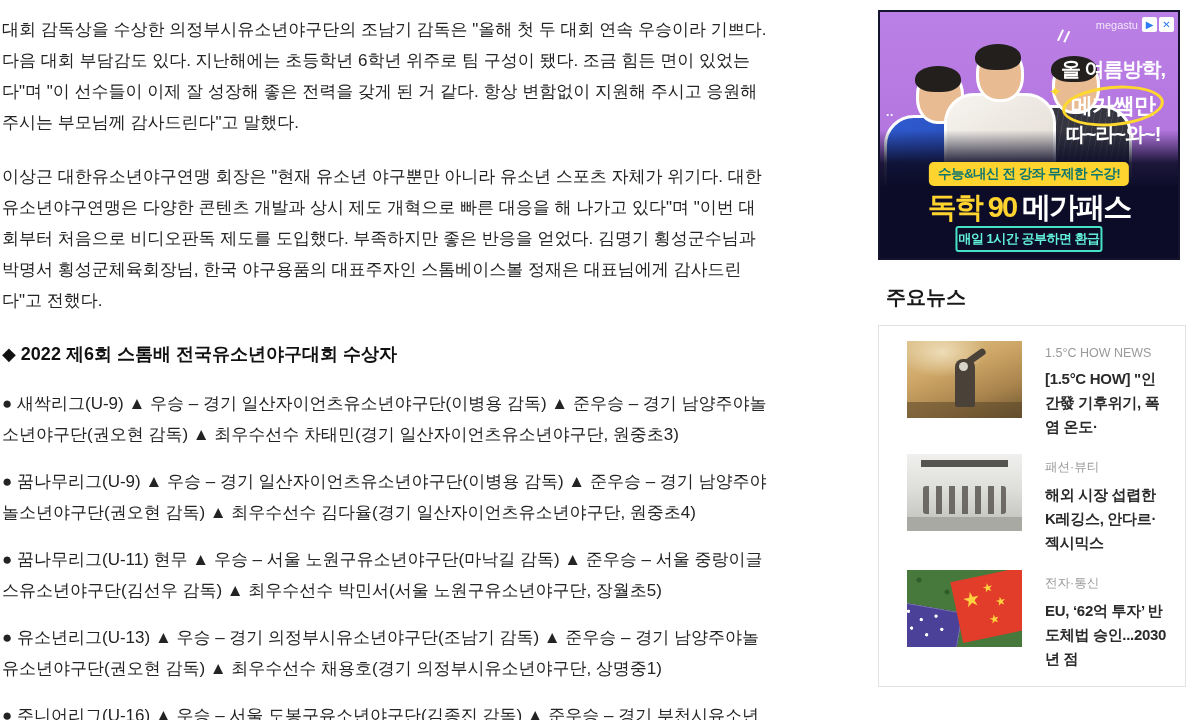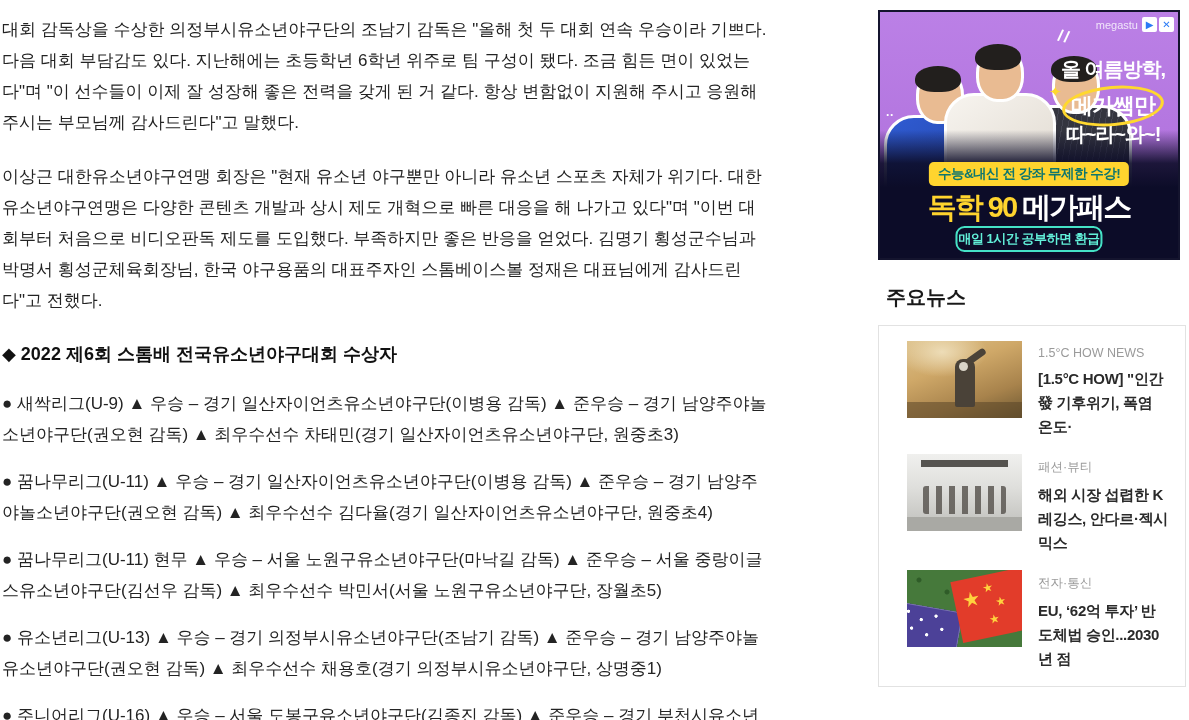--- a/index.html
+++ b/index.html
@@ -45,26 +45,26 @@
   .ad-copy .l3{font-size:20px;margin-top:0;letter-spacing:-1px;}
   
   .ad-dark{position:absolute;left:0;right:0;bottom:0;height:128px;z-index:4;
            background:linear-gradient(180deg,rgba(12,12,40,0) 0%,rgba(12,12,40,.9) 26%,#0c0c28 45%);}
   .ad-badge{position:absolute;left:50%;transform:translateX(-50%);top:150px;z-index:6;background:#ffd42e;color:#0f766e;
             font-size:13.5px;font-weight:800;padding:3px 9px;border-radius:5px;white-space:nowrap;letter-spacing:-0.5px;}
   .ad-title{position:absolute;top:176px;left:0;width:100%;text-align:center;z-index:6;font-size:29px;font-weight:800;
             color:#fff;letter-spacing:-2px;white-space:nowrap;}
   .ad-title .accent{color:#ffd42e;}
   .ad-pill{position:absolute;left:50%;transform:translateX(-50%);bottom:6px;z-index:6;border:2px solid #45e2c6;color:#62f0d9;
-           background:#0c0c28;border-radius:9px;font-size:13px;font-weight:700;padding:2px 1px;white-space:nowrap;letter-spacing:-0.5px;}
+           background:#0c0c28;border-radius:3px;font-size:13px;font-weight:700;padding:2px 1px;white-space:nowrap;letter-spacing:-0.5px;}
 
   
   .sec-title{font-size:20px;font-weight:700;color:#191919;margin:0 8px 14px;}
   .news-box{border:1px solid #e2e2e2;background:#fff;padding:15px 16px 0;box-sizing:border-box;width:308px;}
-  .news-item{display:flex;gap:16px;margin-bottom:15px;cursor:pointer;padding-left:12px;}
+  .news-item{display:flex;gap:23px;margin-bottom:15px;cursor:pointer;padding-left:12px;}
   .thumb{width:115px;height:77px;flex:none;position:relative;overflow:hidden;background:#ccc;}
   .news-text{flex:1;min-width:0;padding-top:1px;}
   .cat{font-size:12.5px;color:#9a9a9a;margin:4px 0 7px;letter-spacing:0;}
   .ntitle{font-size:15px;font-weight:600;color:#2a2a2a;line-height:24px;word-break:break-all;letter-spacing:-0.3px;}
 
   
   .thumb-fire{background:linear-gradient(160deg,#dcc089 0%,#cfa868 35%,#a8834c 70%,#6d5832 100%);}
   .thumb-fire .smoke{position:absolute;left:-10px;top:-14px;width:90px;height:50px;border-radius:50%;
                      background:radial-gradient(closest-side,rgba(240,225,190,.9),rgba(240,225,190,0));}
   .thumb-fire .ground{position:absolute;bottom:0;left:0;right:0;height:16px;background:rgba(90,70,40,.55);}
@@ -110,21 +110,21 @@
 </head>
 <body>
 
 <div class="page">
 
   <article class="article">
     <p>대회 감독상을 수상한 의정부시유소년야구단의 조남기 감독은 "올해 첫 두 대회 연속 우승이라 기쁘다. 다음 대회 부담감도 있다. 지난해에는 초등학년 6학년 위주로 팀 구성이 됐다. 조금 힘든 면이 있었는다"며 "이 선수들이 이제 잘 성장해 좋은 전력을 갖게 된 거 같다. 항상 변함없이 지원해 주시고 응원해 주시는 부모님께 감사드린다"고 말했다.</p>
     <p>이상근 대한유소년야구연맹 회장은 "현재 유소년 야구뿐만 아니라 유소년 스포츠 자체가 위기다. 대한유소년야구연맹은 다양한 콘텐츠 개발과 상시 제도 개혁으로 빠른 대응을 해 나가고 있다"며 "이번 대회부터 처음으로 비디오판독 제도를 도입했다. 부족하지만 좋은 반응을 얻었다. 김명기 횡성군수님과 박명서 횡성군체육회장님, 한국 야구용품의 대표주자인 스톰베이스볼 정재은 대표님에게 감사드린다"고 전했다.</p>
     <h3>◆ 2022 제6회 스톰배 전국유소년야구대회 수상자</h3>
     <p class="award">● 새싹리그(U-9) ▲ 우승 – 경기 일산자이언츠유소년야구단(이병용 감독) ▲ 준우승 – 경기 남양주야놀소년야구단(권오현 감독) ▲ 최우수선수 차태민(경기 일산자이언츠유소년야구단, 원중초3)</p>
-    <p class="award">● 꿈나무리그(U-11) ▲ 우승 – 경기 일산자이언츠유소년야구단(이병용 감독) ▲ 준우승 – 경기 남양주야놀소년야구단(권오현 감독) ▲ 최우수선수 김다율(경기 일산자이언츠유소년야구단, 원중초4)</p>
+    <p class="award">● 꿈나무리그(U-9) ▲ 우승 – 경기 일산자이언츠유소년야구단(이병용 감독) ▲ 준우승 – 경기 남양주야놀소년야구단(권오현 감독) ▲ 최우수선수 김다율(경기 일산자이언츠유소년야구단, 원중초4)</p>
     <p class="award">● 꿈나무리그(U-11) 현무 ▲ 우승 – 서울 노원구유소년야구단(마낙길 감독) ▲ 준우승 – 서울 중랑이글스유소년야구단(김선우 감독) ▲ 최우수선수 박민서(서울 노원구유소년야구단, 장월초5)</p>
     <p class="award">● 유소년리그(U-13) ▲ 우승 – 경기 의정부시유소년야구단(조남기 감독) ▲ 준우승 – 경기 남양주야놀유소년야구단(권오현 감독) ▲ 최우수선수 채용호(경기 의정부시유소년야구단, 상명중1)</p>
     <p class="award">● 주니어리그(U-16) ▲ 우승 – 서울 도봉구유소년야구단(김종진 감독) ▲ 준우승 – 경기 부천시유소년야구단(강정민 감독) ▲ 최우수선수 서동희(서울 도봉구유소년야구단, 상명고2)</p>
   </article>
 
   <aside class="sidebar">
 
     <div class="ad">
       <div class="ad-topright">
         <span class="ad-watermark">megastu</span>

